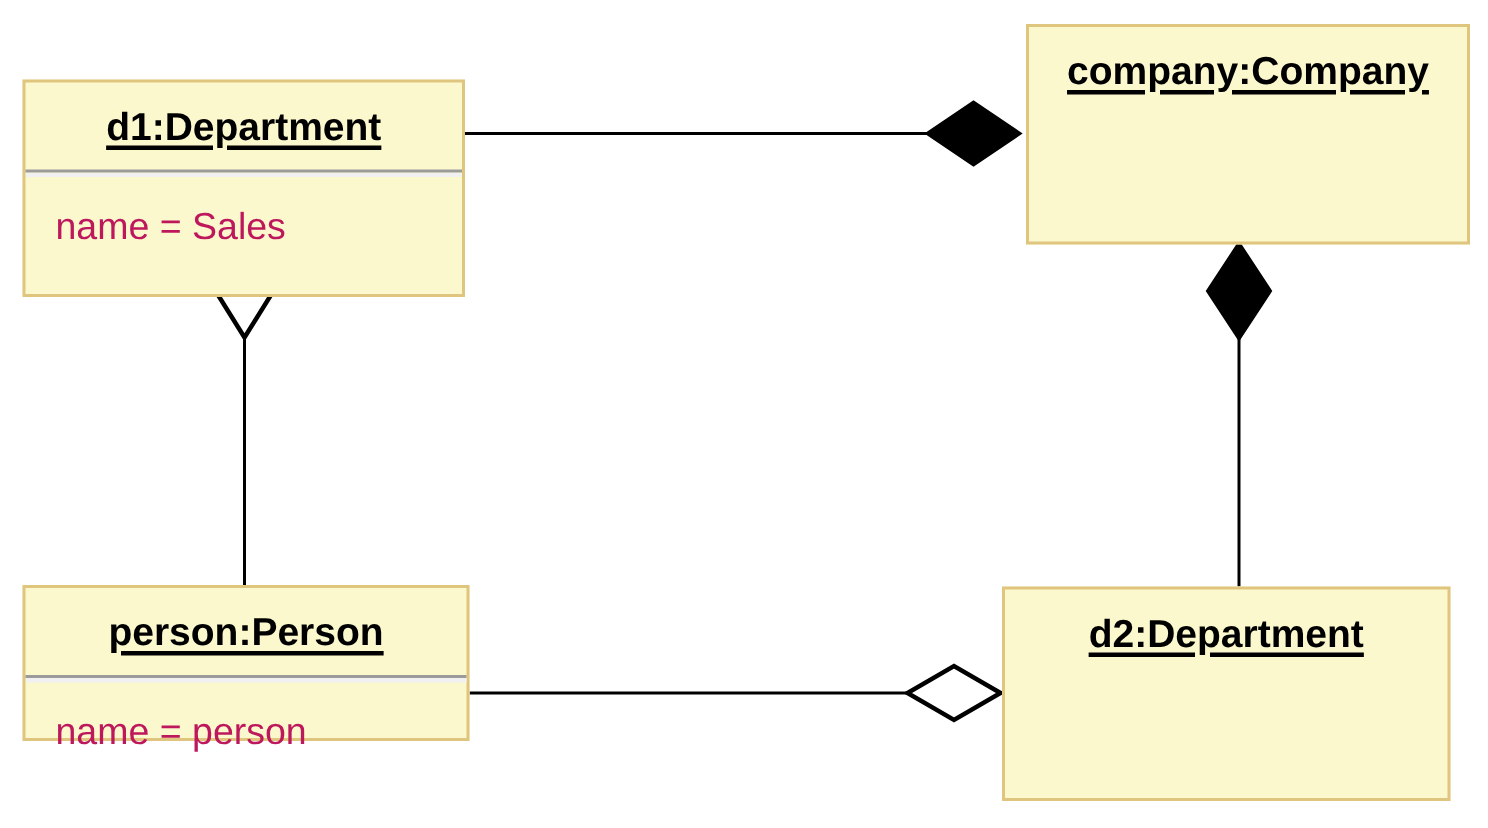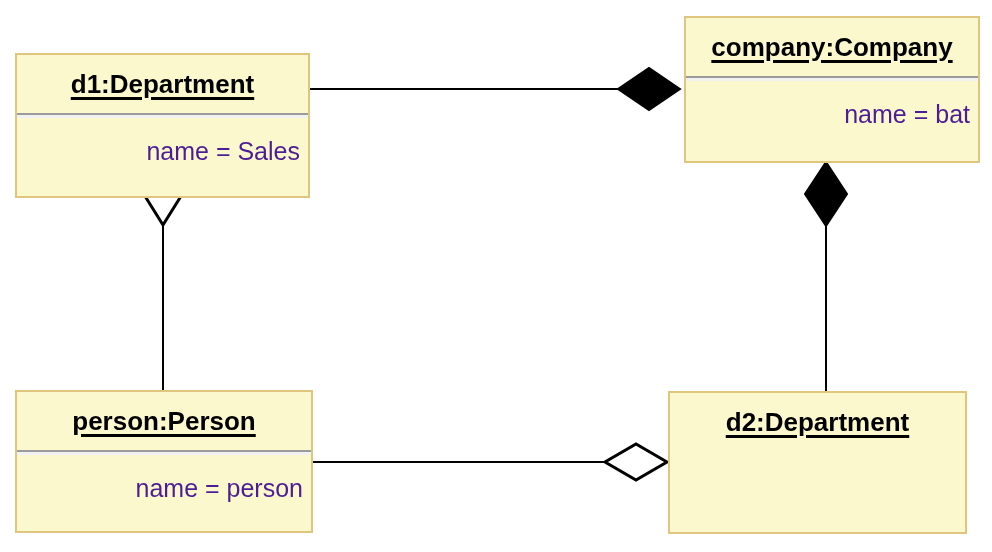--- a/index.html
+++ b/index.html
@@ -47,29 +47,28 @@
     text-decoration-thickness: 2.5px;
     text-underline-offset: 4px;
     white-space: nowrap;
   }
 
   .uml-node-body {
     border-top: 2px solid var(--sep-color);
     box-shadow: inset 0 3px 0 #f1f1f1;
     padding: 22px 8px 0 20px;
     font-size: 25px;
-    color: #4c1d95;
+    color: #be185d;
     white-space: nowrap;
-    text-align: right;
   }
 
   
   .node-d1      { left: 15px;  top: 17px;  width: 295px; height: 145px; margin-top: 36px; }
   .node-company { left: 684px; top: 16px;  width: 296px; height: 147px; }
-  .node-person  { left: 15px;  top: 390px; width: 298px; height: 143px; }
+  .node-person  { left: 15px;  top: 390px; width: 298px; height: 104px; }
   .node-d2      { left: 668px; top: 391px; width: 299px; height: 143px; }
 
   .edge-line { stroke: var(--edge-color); stroke-width: 2; }
   .diamond-filled { fill: var(--edge-color); stroke: var(--edge-color); stroke-width: 2; stroke-linejoin: miter; }
   .diamond-hollow { fill: #ffffff; stroke: var(--edge-color); stroke-width: 3; stroke-linejoin: miter; }
 </style>
 </head>
 <body>
 
 <div class="canvas">
@@ -101,21 +100,20 @@
     <div class="uml-node-header">
       <span class="uml-node-title">d1:Department</span>
     </div>
     <div class="uml-node-body">name = Sales</div>
   </div>
 
   <div class="uml-node node-company">
     <div class="uml-node-header">
       <span class="uml-node-title">company:Company</span>
     </div>
-    <div class="uml-node-body">name = bat</div>
   </div>
 
   <div class="uml-node node-person">
     <div class="uml-node-header">
       <span class="uml-node-title">person:Person</span>
     </div>
     <div class="uml-node-body">name = person</div>
   </div>
 
   <div class="uml-node node-d2">

